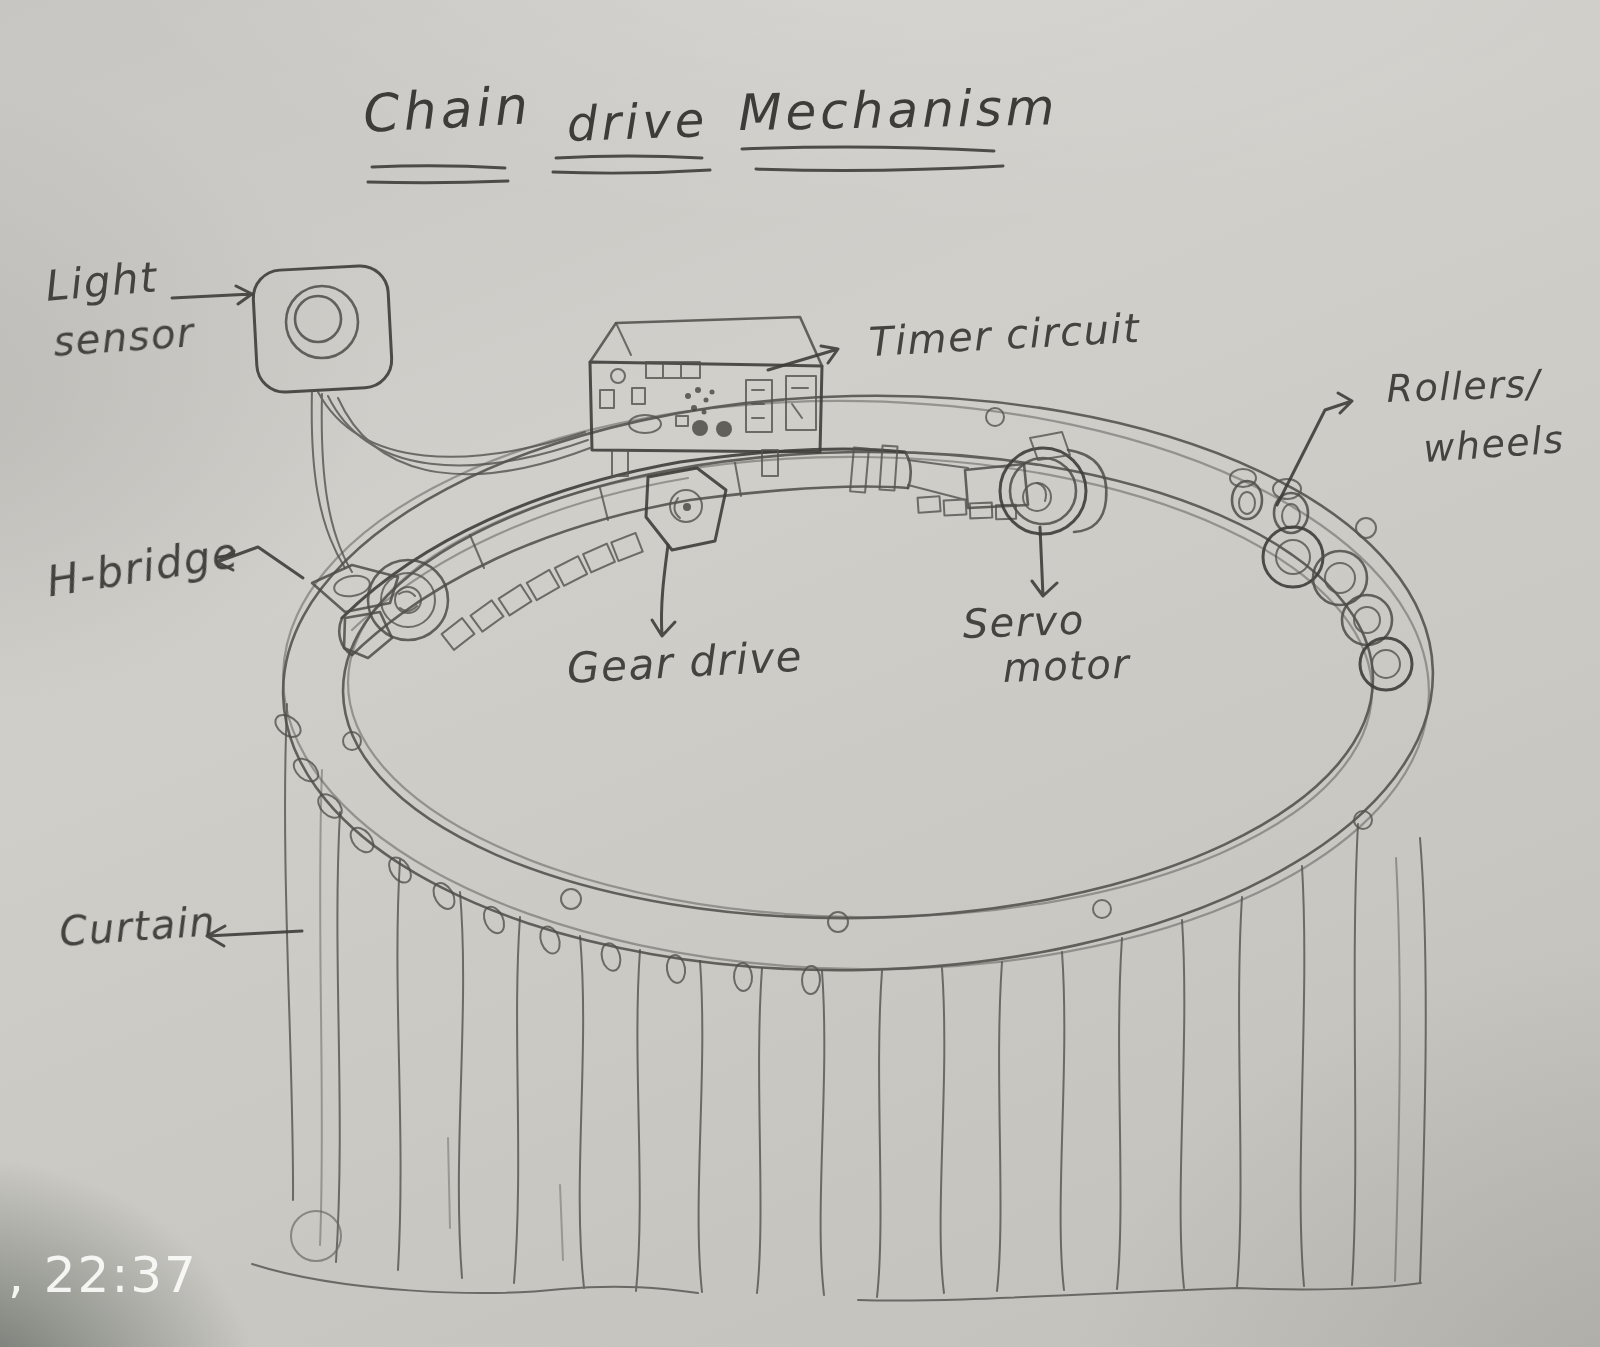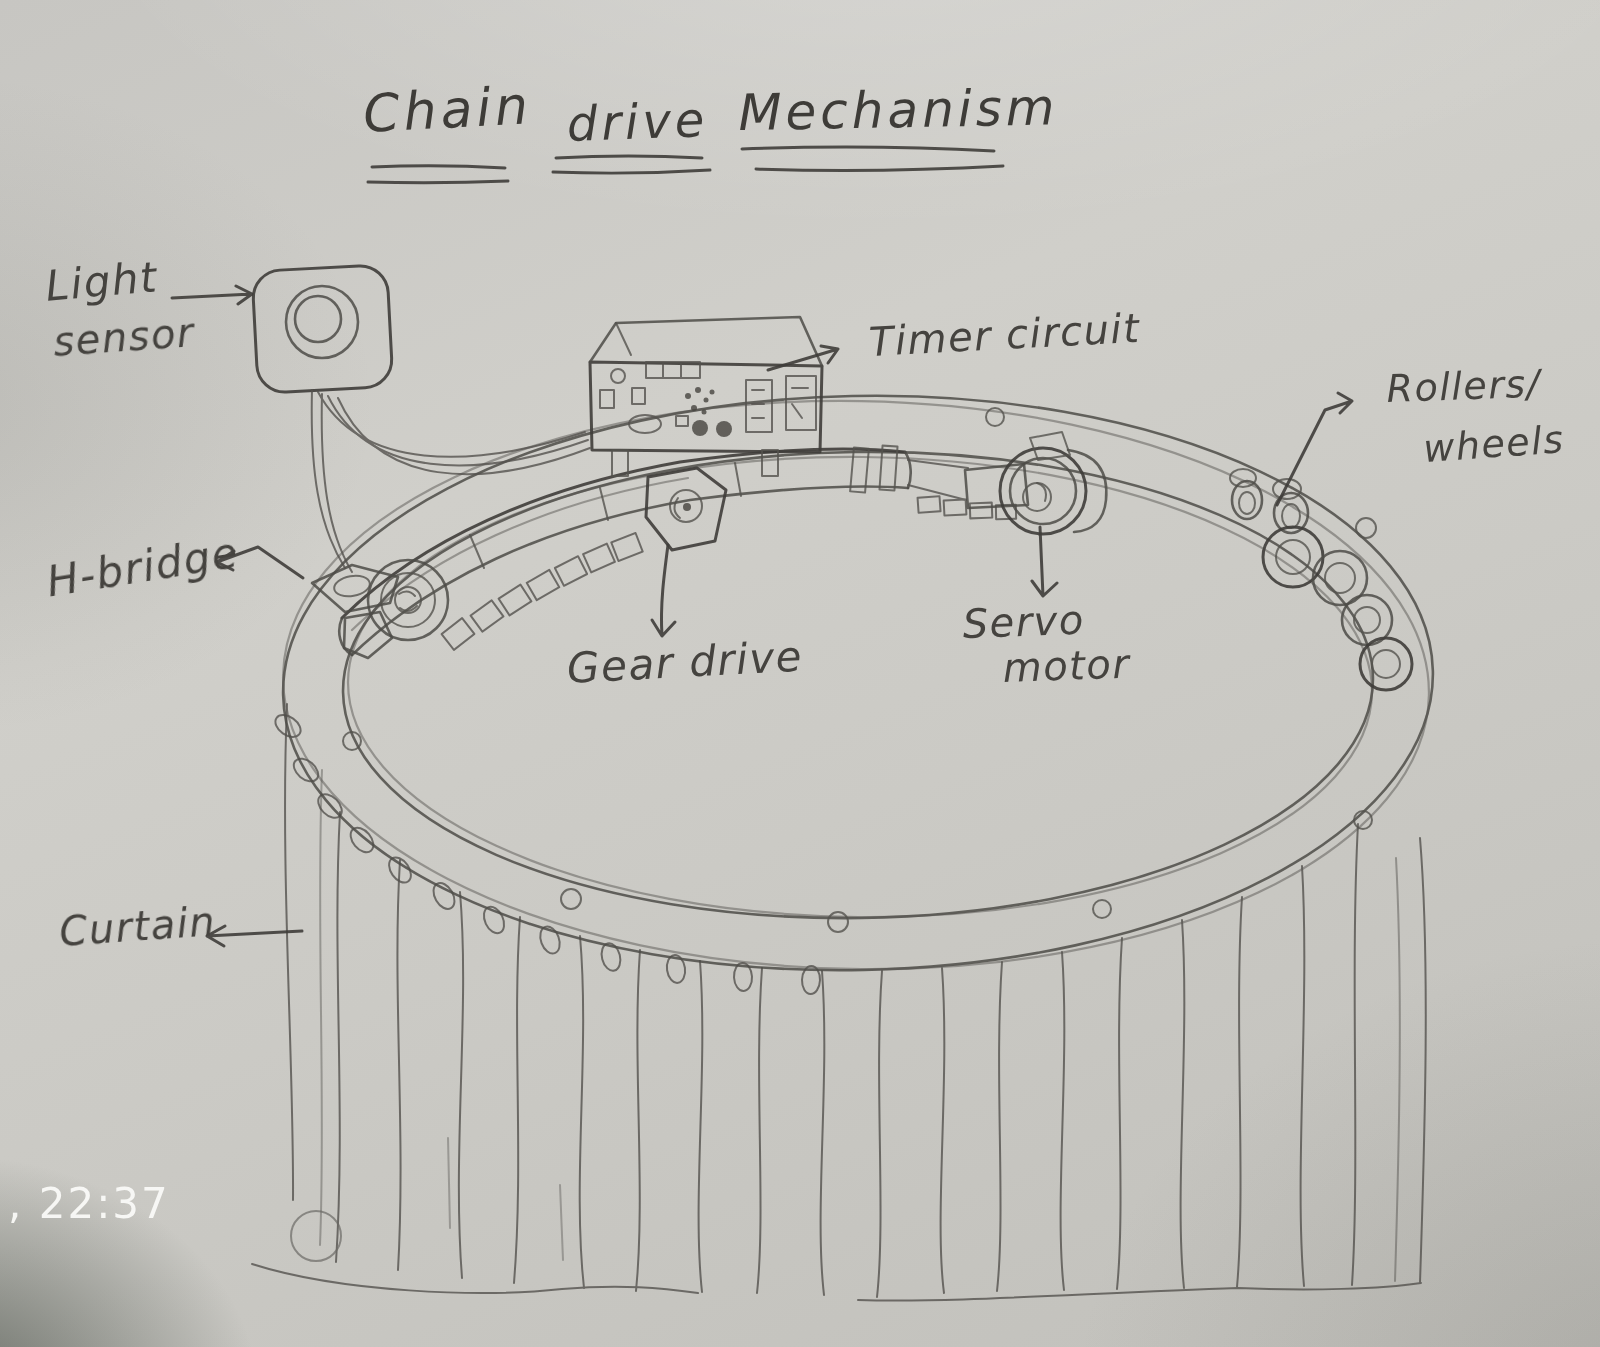--- a/index.html
+++ b/index.html
@@ -14,21 +14,21 @@
       linear-gradient(158deg,#c7c6c2 0%,#d0cfca 34%,#cbcac5 58%,#c1c0bb 100%);
   }
   svg.sketch{position:absolute;left:0;top:0;}
   .lbl{
     position:absolute;color:#45433f;font-style:italic;letter-spacing:1.5px;
     white-space:nowrap;transform-origin:left top;line-height:1;
     font-family:"DejaVu Sans",sans-serif;
   }
   .title-word{color:#3e3c38;letter-spacing:4px;font-weight:500;}
   .ts{
-    position:absolute;left:8px;top:1179px;font-size:42px;
+    position:absolute;left:8px;top:1246px;font-size:50px;
     color:rgba(251,251,249,0.93);letter-spacing:2px;font-style:normal;
     font-family:"DejaVu Sans",sans-serif;
   }
   .pencil{stroke:#4e4c48;fill:none;stroke-width:2.6;stroke-linecap:round;stroke-linejoin:round;opacity:.85;}
   .pencil-fine{stroke:#54524e;fill:none;stroke-width:2;stroke-linecap:round;stroke-linejoin:round;opacity:.8;}
   .pencil-dark{stroke:#3f3d3a;fill:none;stroke-width:3;stroke-linecap:round;stroke-linejoin:round;opacity:.9;}
   .pencil-soft{stroke:#5a5854;fill:none;stroke-width:2.2;stroke-linecap:round;stroke-linejoin:round;opacity:.5;}
   .fillblob{fill:#46443f;opacity:.8;stroke:none;}
 </style>
 </head>

